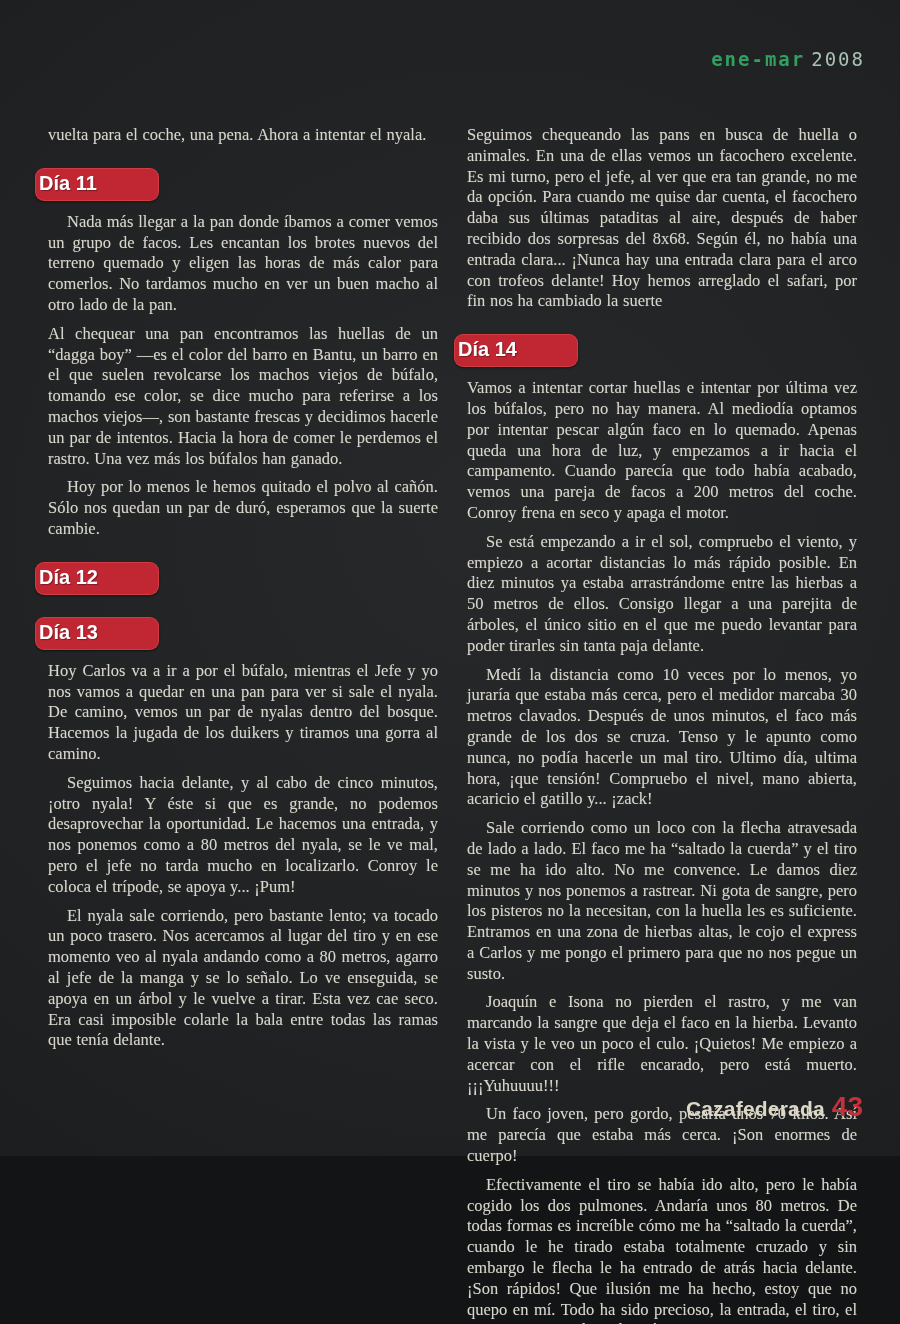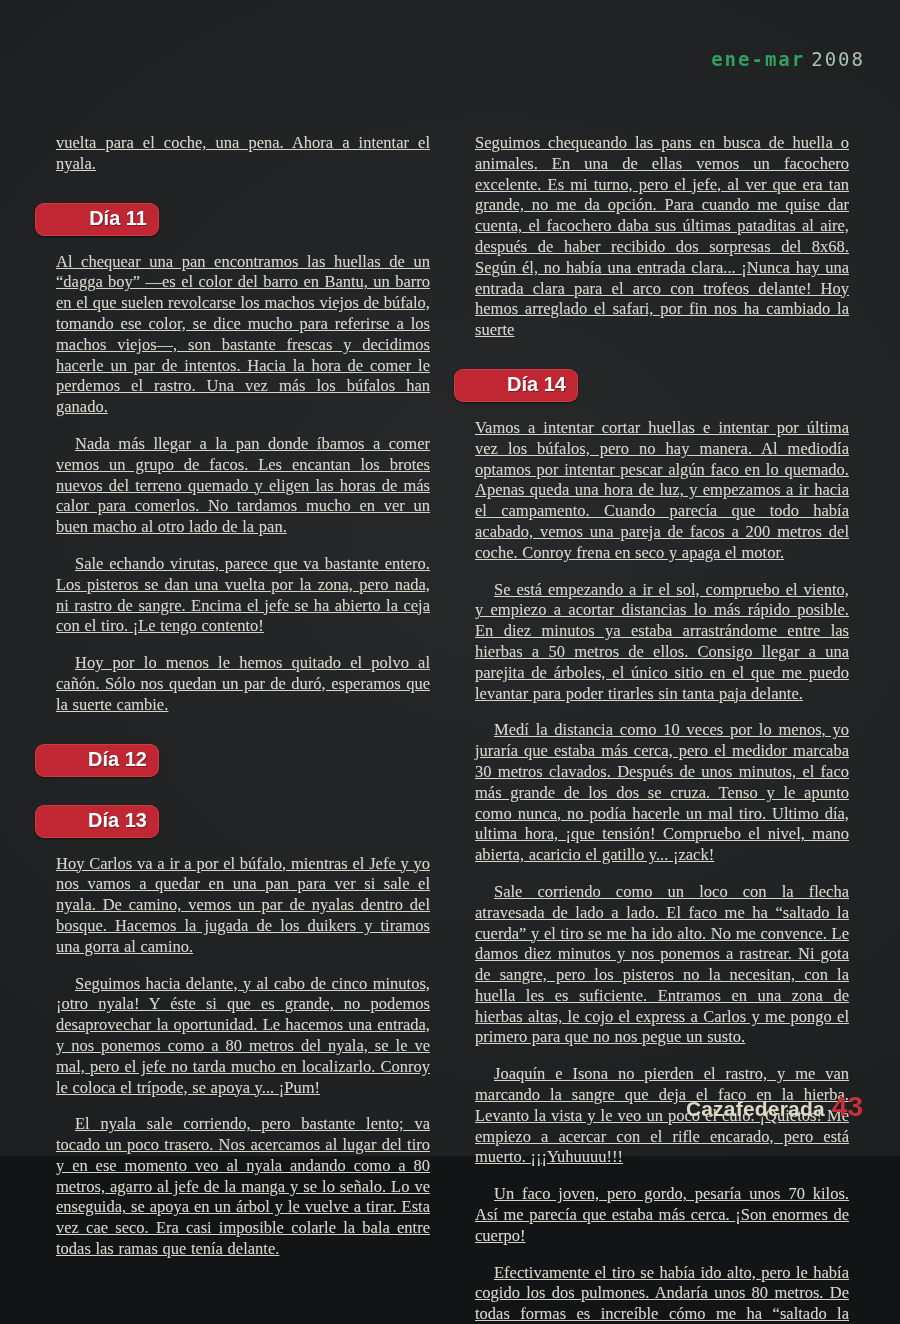--- a/index.html
+++ b/index.html
@@ -40,45 +40,43 @@
     top: 117px; left: 40px;
     width: 826px;
     display: flex;
     gap: 13px;
   }
   .col {
     width: 406px;
     flex: 0 0 406px;
   }
   .para {
-    margin: 16px;
+    margin: 8px;
     font-size: 16.5px;
     line-height: 20.8px;
     text-align: justify;
     color: #d8d6cc;
     text-shadow: 0 0 1px rgba(235,233,225,0.28);
     word-spacing: 0.5px;
-    text-decoration: underline;
   }
   .para.indent { text-indent: 19px; }
   
   .day-box {
     box-sizing: border-box;
     width: 124px;
-    margin: 28px 0 11px -5px;
-    padding: 4px 12px 6px 22px;
+    margin: 22px 0 11px -5px;
+    padding: 4px 12px 6px 4px;
     background: #c02733;
     border-radius: 9px;
     box-shadow: inset 0 0 0 1px rgba(255,120,120,0.25), 0 1px 2px rgba(0,0,0,0.5);
     font-family: "Liberation Sans", sans-serif;
     font-weight: bold;
     font-size: 20px;
     color: #ffffff;
     text-shadow: 1px 1px 1px rgba(0,0,0,0.35);
-    text-align: right;
   }
   
   .page-footer {
     position: absolute;
     right: 37px; bottom: 33px;
     font-family: "Liberation Sans", sans-serif;
     font-weight: bold;
     white-space: nowrap;
   }
   .page-footer .mag {
@@ -103,23 +101,22 @@
 
   <div class="columns">
 
     <div class="col">
       <p class="para">vuelta para el coche, una pena. Ahora a intentar el nyala.</p>
 
       <div class="day-box">
         <span>Día 11</span>
       </div>
 
+      <p class="para indent">Nada más llegar a la pan donde íbamos a comer vemos un grupo de facos. Les encantan los brotes nuevos del terreno quemado y eligen las horas de más calor para comerlos. No tardamos mucho en ver un buen macho al otro lado de la pan.</p>
       <p class="para">Al chequear una pan encontramos las huellas de un “dagga boy” —es el color del barro en Bantu, un barro en el que suelen revolcarse los machos viejos de búfalo, tomando ese color, se dice mucho para referirse a los machos viejos—, son bastante frescas y decidimos hacerle un par de intentos. Hacia la hora de comer le perdemos el rastro. Una vez más los búfalos han ganado.</p>
-      <p class="para indent">Nada más llegar a la pan donde íbamos a comer vemos un grupo de facos. Les encantan los brotes nuevos del terreno quemado y eligen las horas de más calor para comerlos. No tardamos mucho en ver un buen macho al otro lado de la pan.</p>
-      <p class="para indent">Sale echando virutas, parece que va bastante entero. Los pisteros se dan una vuelta por la zona, pero nada, ni rastro de sangre. Encima el jefe se ha abierto la ceja con el tiro. ¡Le tengo contento!</p>
       <p class="para indent">Hoy por lo menos le hemos quitado el polvo al cañón. Sólo nos quedan un par de duró, esperamos que la suerte cambie.</p>
 
       <div class="day-box">
         <span>Día 12</span>
       </div>
 
 
       <div class="day-box">
         <span>Día 13</span>
       </div>

